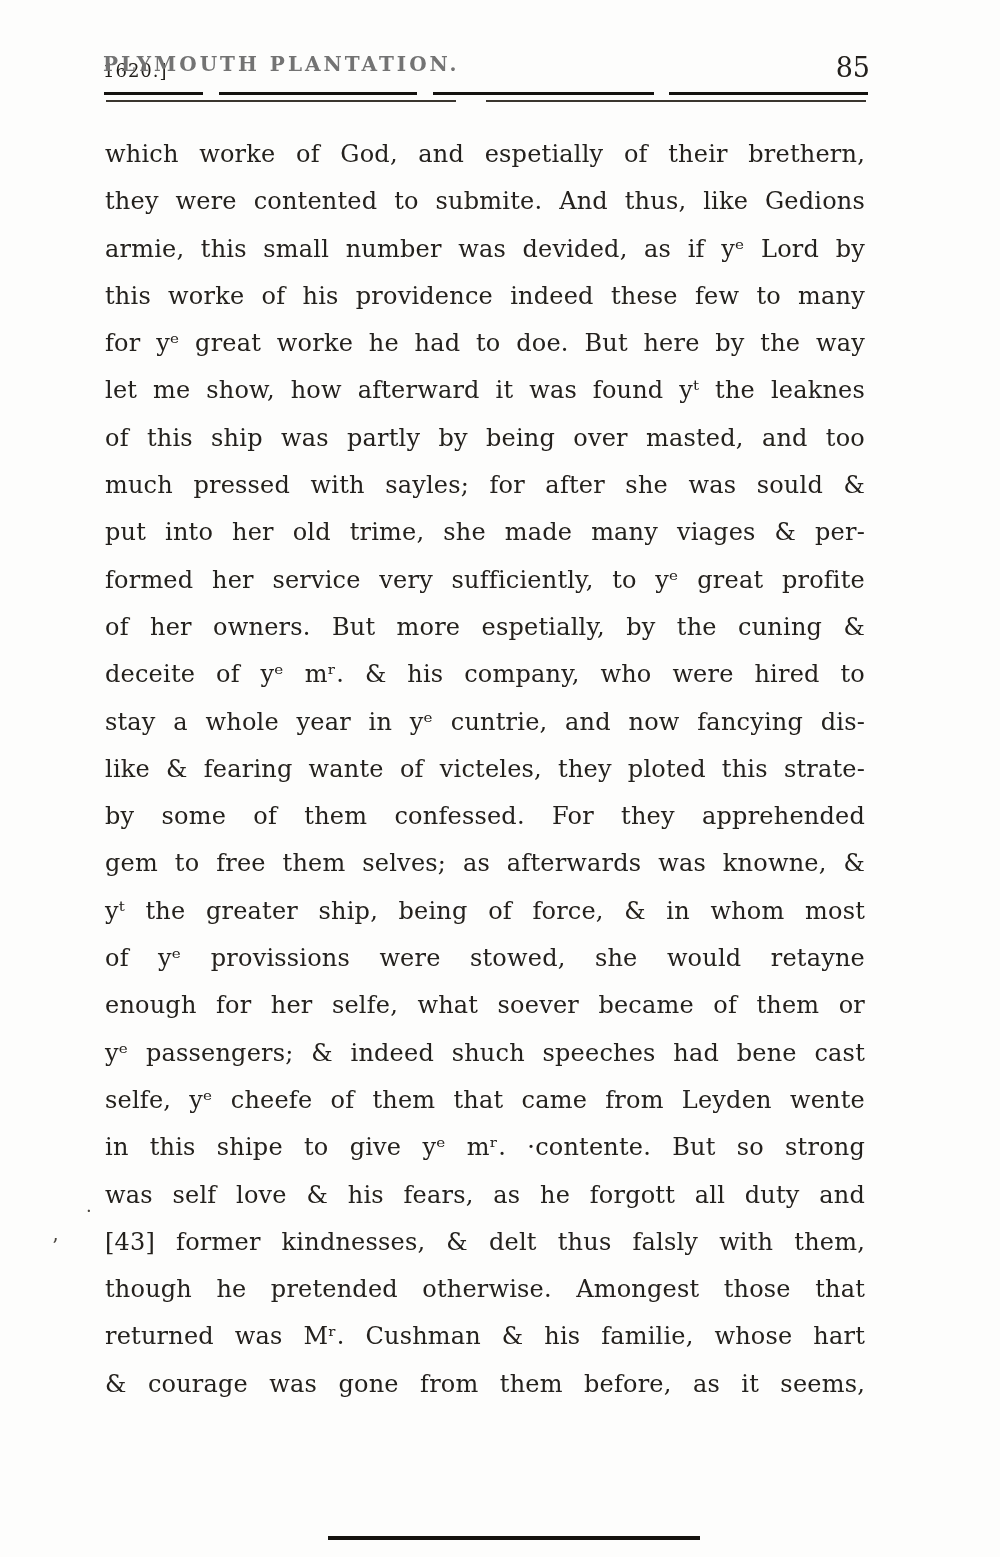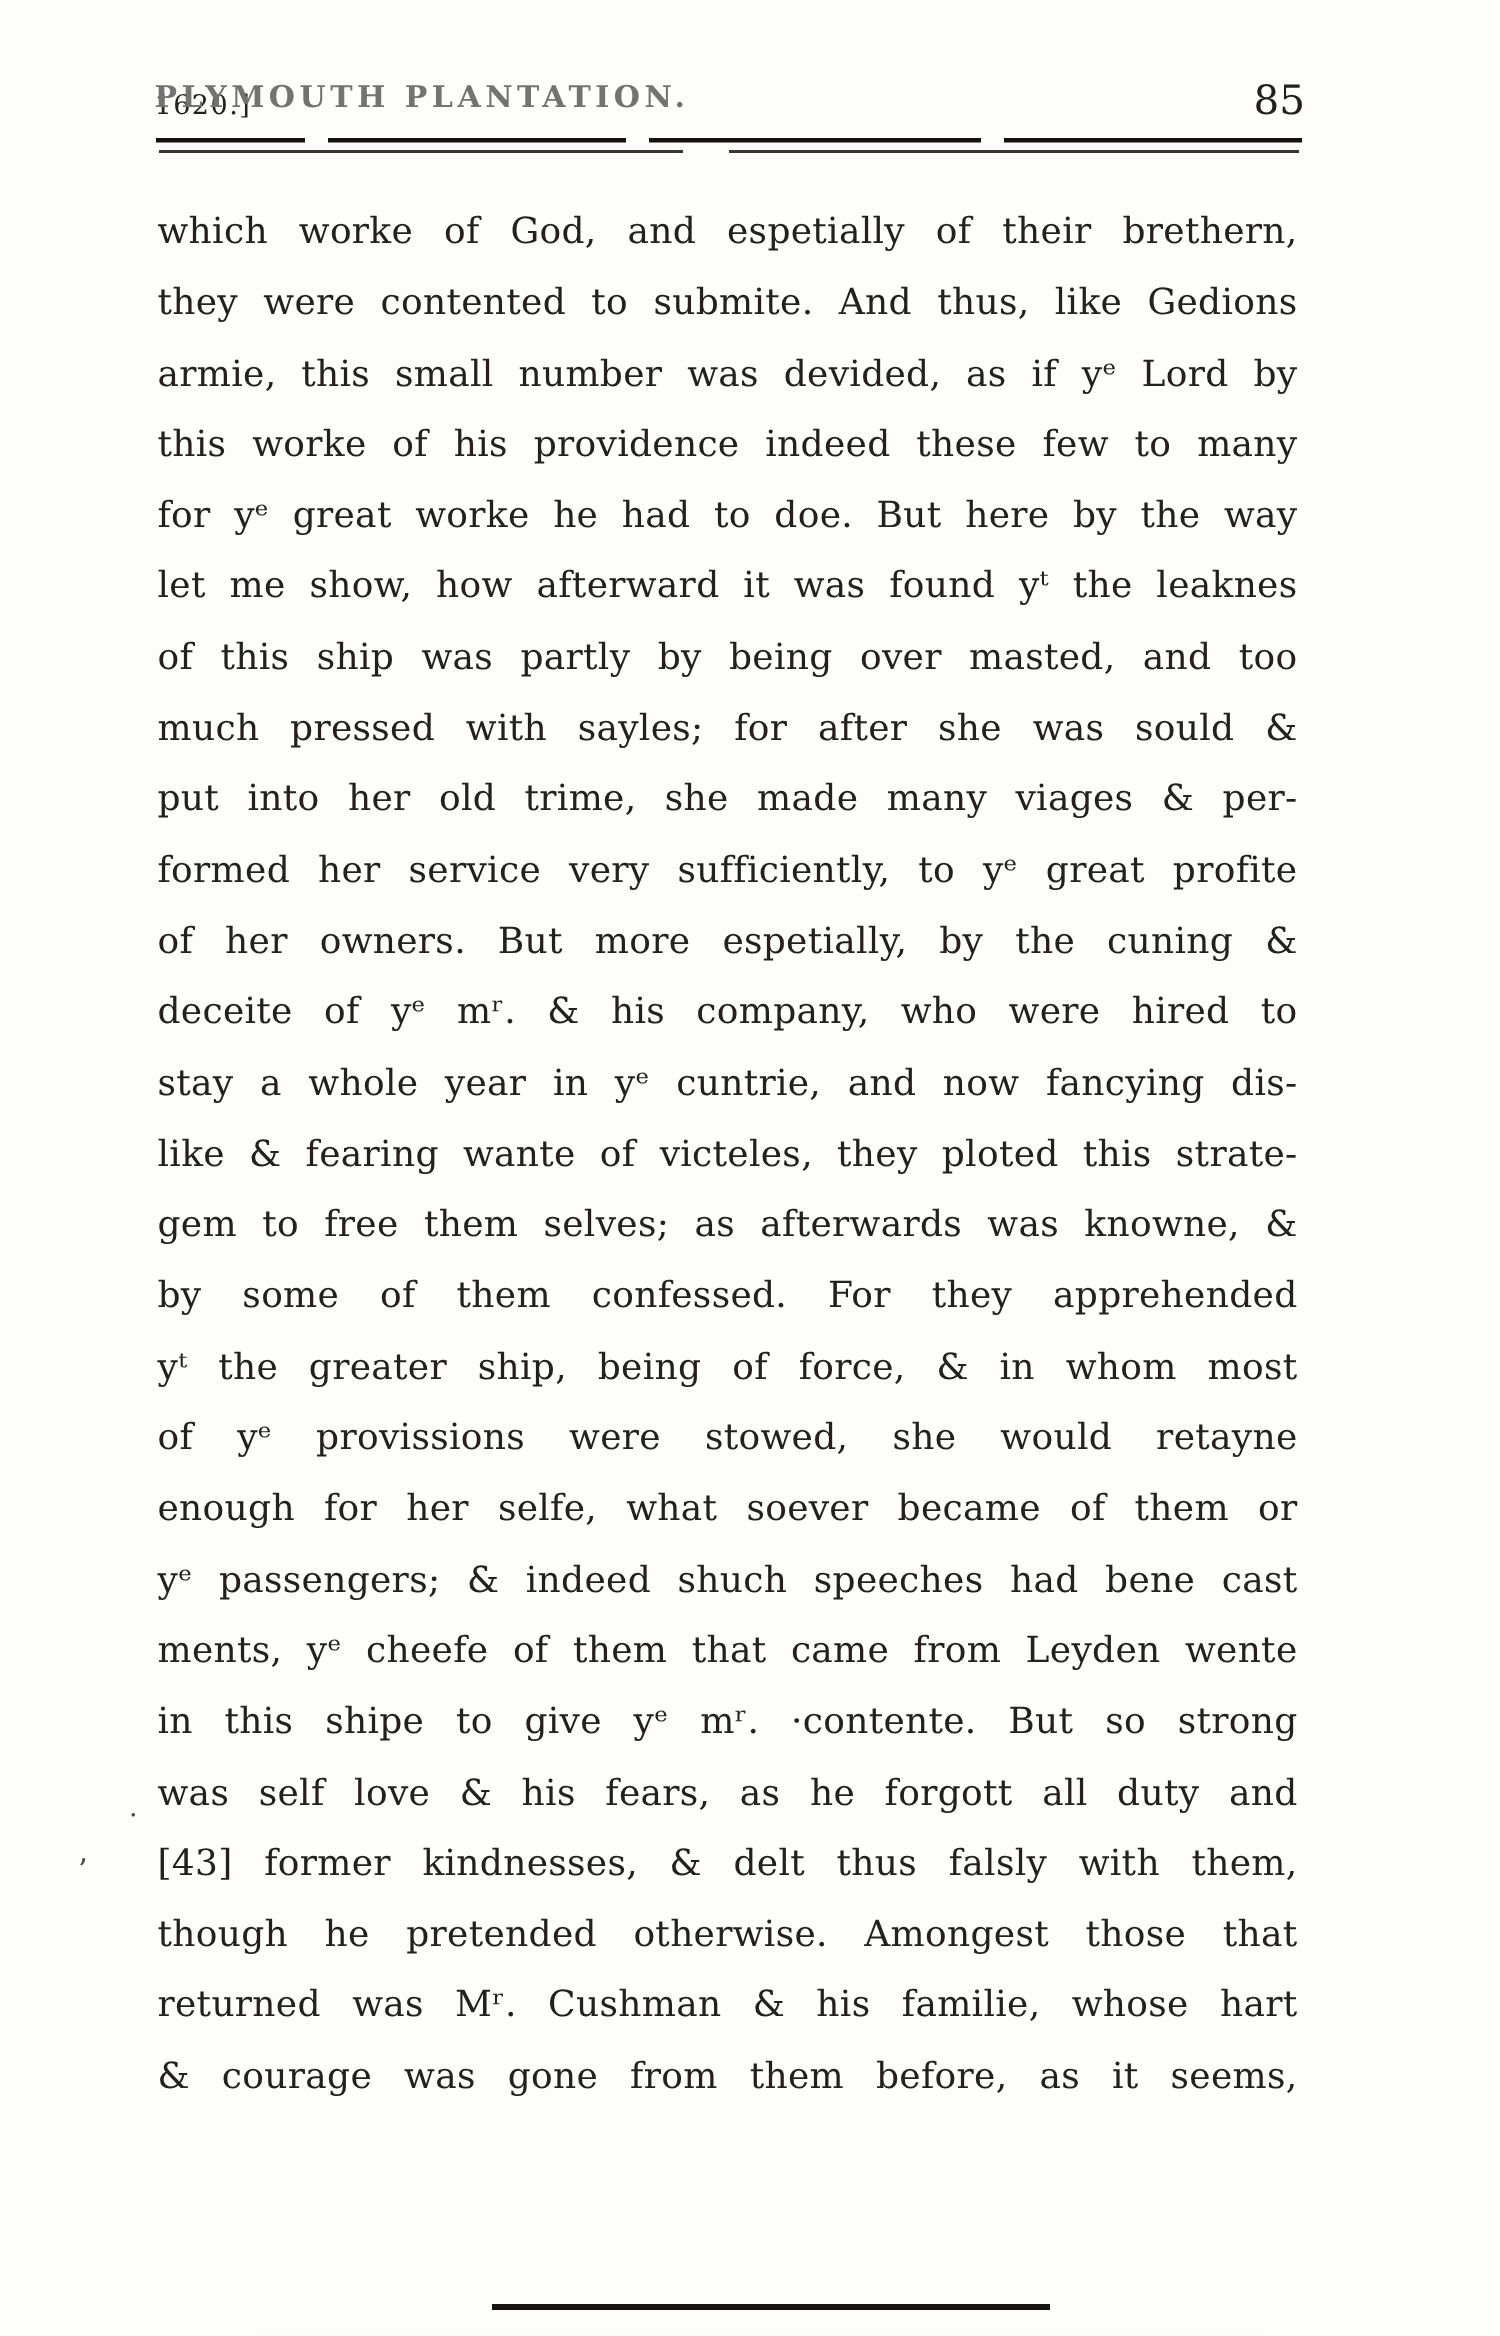--- a/index.html
+++ b/index.html
@@ -130,27 +130,27 @@
     <p class="line">for yᵉ great worke he had to doe.  But here by the way</p>
     <p class="line">let me show, how afterward it was found yᵗ the leaknes</p>
     <p class="line">of this ship was partly by being over masted, and too</p>
     <p class="line">much pressed with sayles; for after she was sould &amp;</p>
     <p class="line">put into her old trime, she made many viages &amp; per-</p>
     <p class="line">formed her service very sufficiently, to yᵉ great profite</p>
     <p class="line">of her owners.  But more espetially, by the cuning &amp;</p>
     <p class="line">deceite of yᵉ mʳ. &amp; his company, who were hired to</p>
     <p class="line">stay a whole year in yᵉ cuntrie, and now fancying dis-</p>
     <p class="line">like &amp; fearing wante of victeles, they ploted this strate-</p>
+    <p class="line">by some of them confessed.  For they apprehended</p>
     <p class="line">gem to free them selves; as afterwards was knowne, &amp;</p>
-    <p class="line">by some of them confessed.  For they apprehended</p>
     <p class="line">yᵗ the greater ship, being of force, &amp; in whom most</p>
     <p class="line">of yᵉ provissions were stowed, she would retayne</p>
     <p class="line">enough for her selfe, what soever became of them or</p>
     <p class="line">yᵉ passengers; &amp; indeed shuch speeches had bene cast</p>
-    <p class="line">ments, yᵉ cheefe of them that came from Leyden wente</p>
+    <p class="line">selfe, yᵉ cheefe of them that came from Leyden wente</p>
     <p class="line">in this shipe to give yᵉ mʳ. ·contente.  But so strong</p>
     <p class="line">was self love &amp; his fears, as he forgott all duty and</p>
     <p class="line">[43] former kindnesses, &amp; delt thus falsly with them,</p>
     <p class="line">though he pretended otherwise.  Amongest those that</p>
     <p class="line">returned was Mʳ. Cushman &amp; his familie, whose hart</p>
     <p class="line">&amp; courage was gone from them before, as it seems,</p>
   </main>
 
   <span class="artifact artifact-dot">·</span>
   <span class="artifact artifact-tick">’</span>

